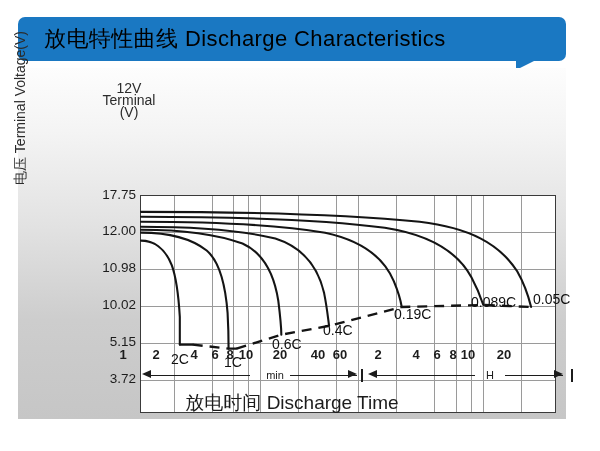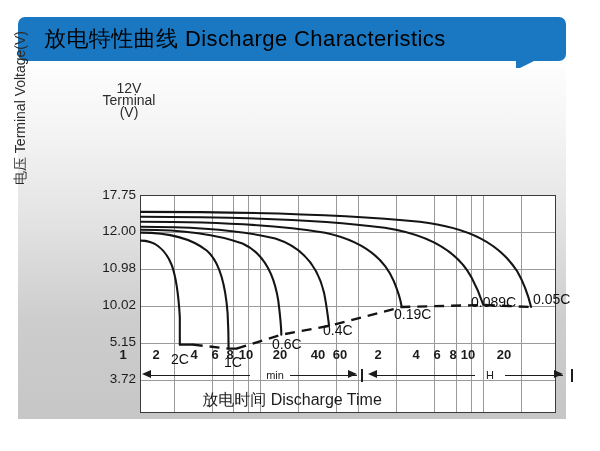--- a/index.html
+++ b/index.html
@@ -75,21 +75,21 @@
   .arrowhead{position:absolute;top:2px;width:0;height:0;
     border-top:4px solid transparent;border-bottom:4px solid transparent;}
   .arrowhead.left{border-right:9px solid #1c1c1c;}
   .arrowhead.right{border-left:9px solid #1c1c1c;}
   .rangelbl{position:absolute;top:0;font-size:11px;color:#1c1c1c;
     background:transparent;text-align:center;width:30px;margin-left:-15px;line-height:15px;}
   .endbar{position:absolute;top:1px;width:1.5px;height:13px;background:#1c1c1c;}
 
   .xtitle{
     position:absolute;left:0;top:322px;width:548px;text-align:center;
-    font-size:16px;color:#1c1c1c;
+    font-size:19px;color:#1c1c1c;
   }
 
   .clabel{position:absolute;font-size:14px;color:#101010;white-space:nowrap;}
 </style>
 </head>
 <body>
 
 <div id="root">
 
   <div class="banner"></div>

